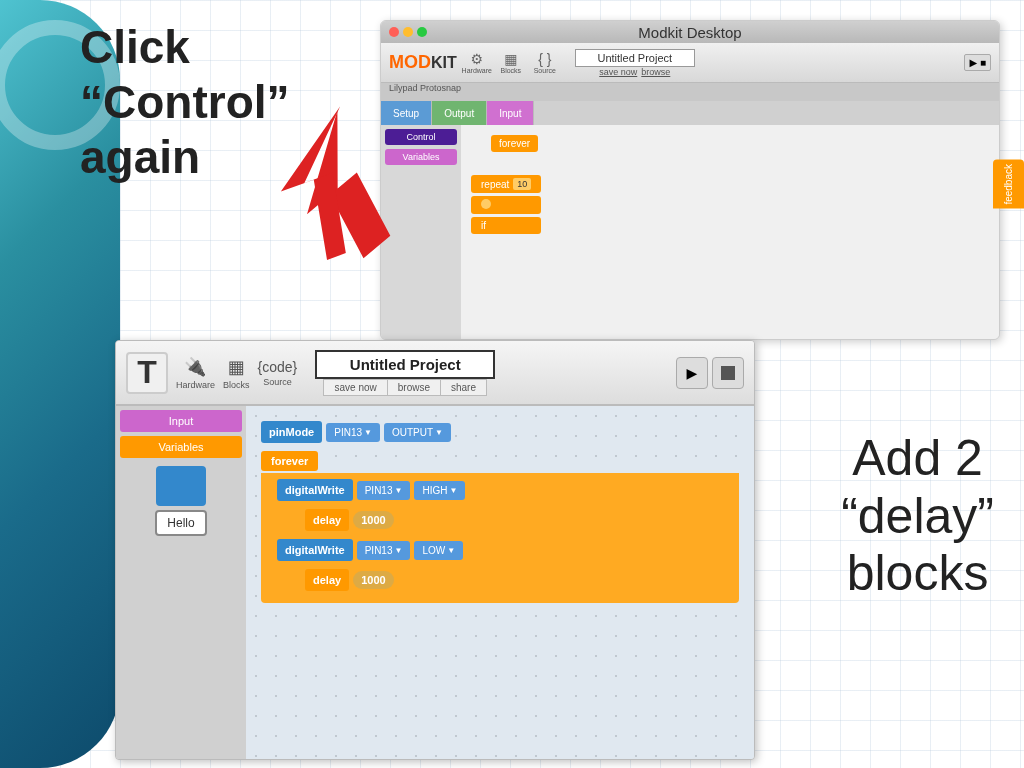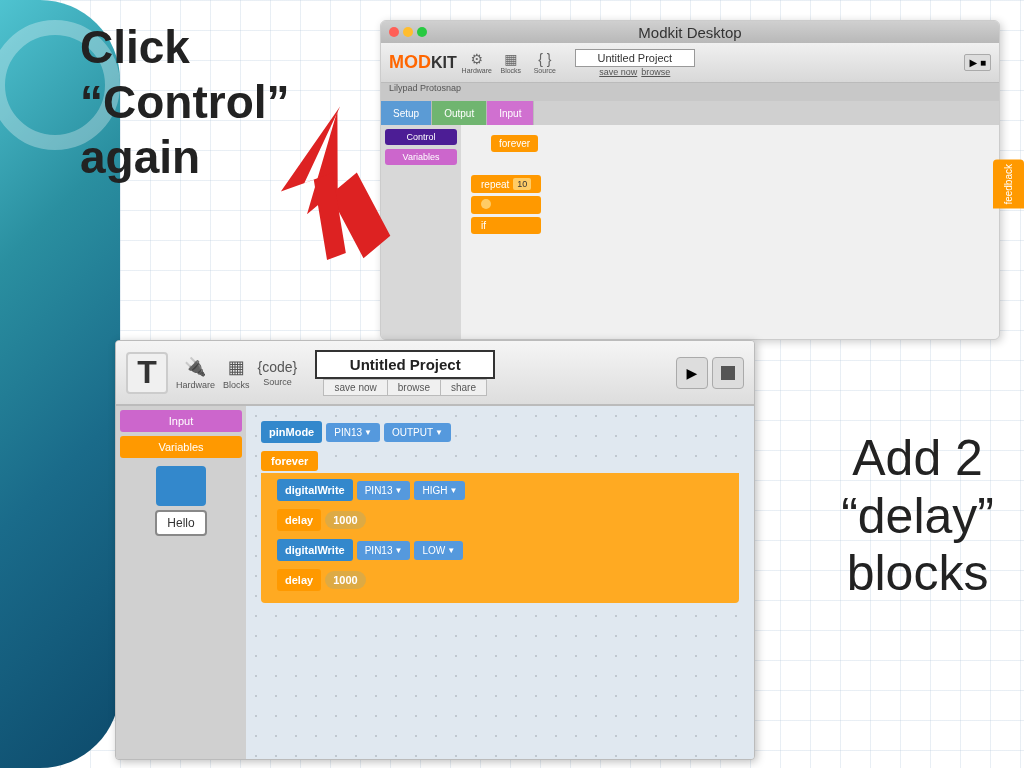--- a/index.html
+++ b/index.html
@@ -467,20 +467,21 @@
       font-weight: bold;
     }
 
     .block-label-orange {
       background: #ff9900;
       color: white;
       padding: 5px 8px;
       border-radius: 3px;
       font-size: 11px;
       font-weight: bold;
+      margin-left: 28px;
     }
 
     .block-dropdown {
       background: #5599dd;
       color: white;
       padding: 4px 8px;
       border-radius: 3px;
       font-size: 10px;
       display: flex;
       align-items: center;

